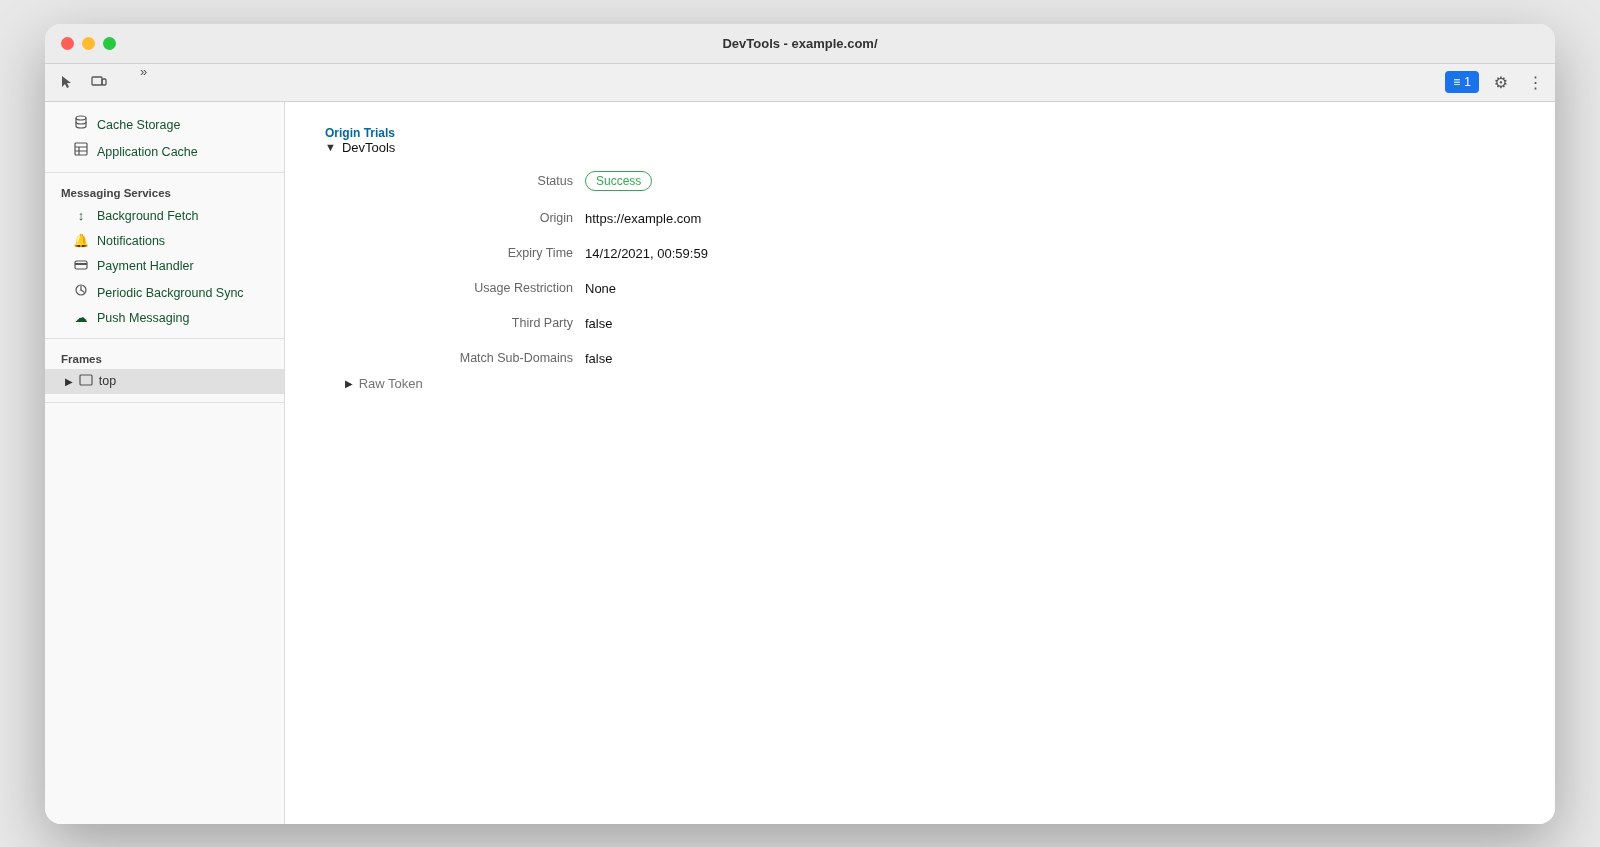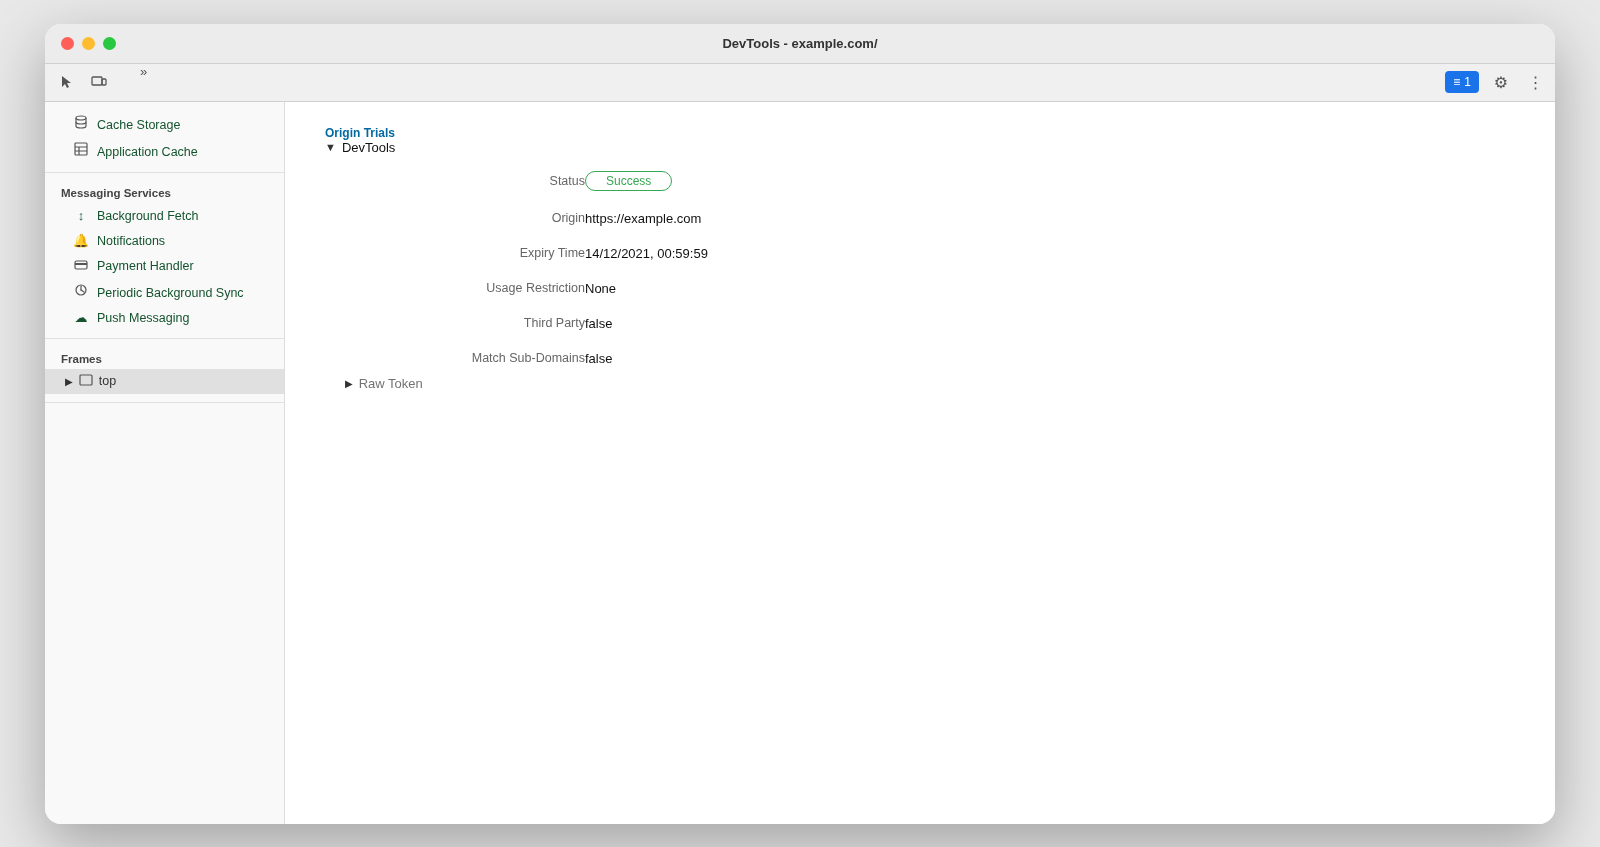--- a/index.html
+++ b/index.html
@@ -236,35 +236,35 @@
     .data-grid {
       display: grid;
       grid-template-columns: 240px 1fr;
       row-gap: 20px;
       padding-left: 20px;
     }
     .data-label {
       text-align: right;
       color: #666;
       font-size: 12.5px;
-      padding-right: 0;
+      padding-right: 12px;
       display: flex;
       align-items: center;
       justify-content: flex-end;
     }
     .data-value {
       color: #111;
       font-size: 13px;
       display: flex;
       align-items: center;
     }
     .status-badge {
       display: inline-flex;
       align-items: center;
-      padding: 2px 20px;
+      padding: 2px 10px;
       border: 1.5px solid #34a853;
       border-radius: 12px;
       color: #34a853;
       font-size: 12px;
       font-weight: 500;
     }
     .raw-token-row {
       margin-top: 10px;
       padding-left: 20px;
     }

